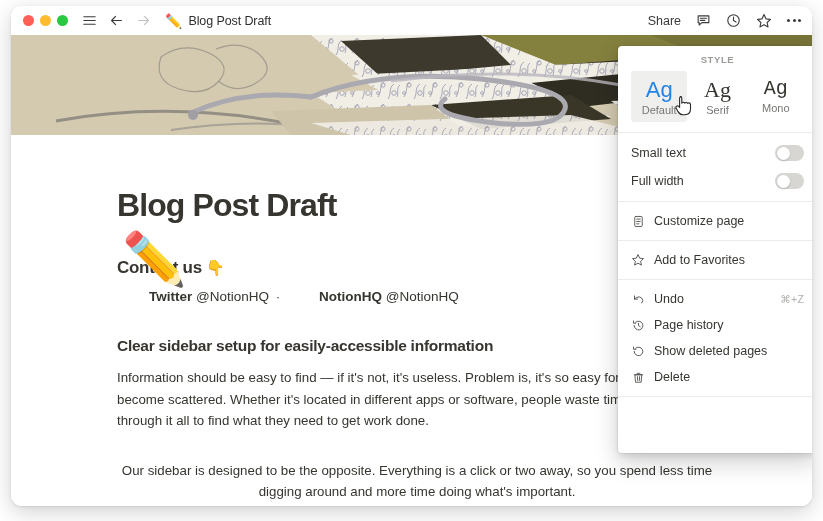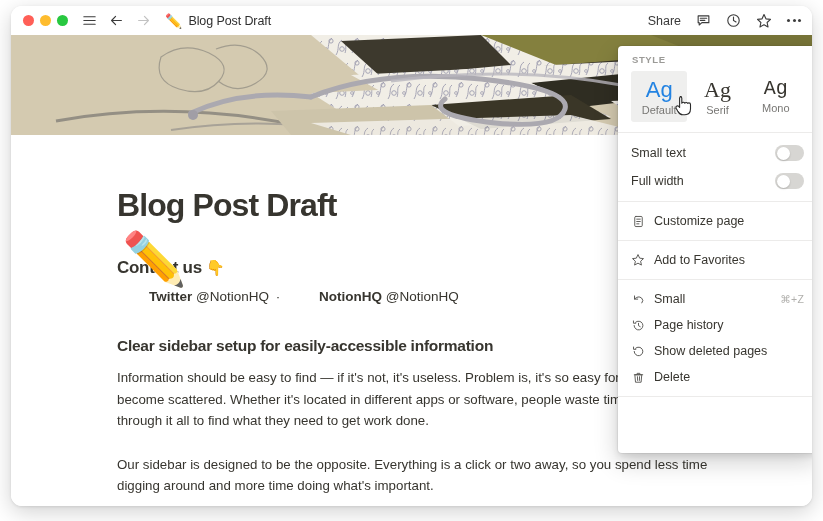--- a/index.html
+++ b/index.html
@@ -127,21 +127,21 @@
     letter-spacing: -0.25px;
   }
 
   p.body-text {
     margin-top: 12px;
     font-size: 13.3px;
     line-height: 1.62;
     color: #37352f;
     max-width: 600px;
   }
-  p.body-text.second { margin-top: 22px; }
+  p.body-text.second { margin-top: 28px; text-align: center; }
 
   
   .menu {
     position: absolute;
     left: 607px; top: 40px;
     width: 199px;
     background: #ffffff;
     border-radius: 4px;
     box-shadow: 0 0 0 1px rgba(15,15,15,0.05),
                 0 3px 6px rgba(15,15,15,0.10),
@@ -154,20 +154,21 @@
   }
   .menu-sec { padding: 6px 0; text-align: right; }
   .menu-divider { height: 1px; background: #ecebea; }
 
   .style-label {
     padding: 8px 14px 4px;
     font-size: 9.5px;
     font-weight: bold;
     letter-spacing: 0.6px;
     color: #9b9a97;
+    text-align: center;
   }
   .style-row {
     display: flex;
     padding: 2px 13px 10px;
     gap: 2px;
   }
   .style-opt {
     flex: 1;
     text-align: center;
     padding: 7px 0 6px;
@@ -450,21 +451,21 @@
       <div class="menu-divider"></div>
 
       <div class="menu-sec">
         <div class="mi">
           <span class="mi-icon">
             <svg width="13" height="13" viewBox="0 0 16 16" fill="none" stroke="currentColor" stroke-width="1.2" stroke-linecap="round" stroke-linejoin="round">
               <path d="M3.2 7.4 q4.4 -4.6 8.6 -1.2 q3.1 2.6 0.4 6"></path>
               <polyline points="3.1,3.6 3.1,7.5 7,7.5"></polyline>
             </svg>
           </span>
-          <span class="mi-label">Small</span>
+          <span class="mi-label">Undo</span>
           <span class="mi-sc">⌘+Z</span>
         </div>
         <div class="mi">
           <span class="mi-icon">
             <svg width="13" height="13" viewBox="0 0 16 16" fill="none" stroke="currentColor" stroke-width="1.15" stroke-linecap="round" stroke-linejoin="round">
               <path d="M2.6 8 a5.4 5.4 0 1 0 1.8 -4"></path>
               <polyline points="1.8,2.4 1.8,5.2 4.6,5.2"></polyline>
               <polyline points="8,5.3 8,8.2 10.1,9.4"></polyline>
             </svg>
           </span>

